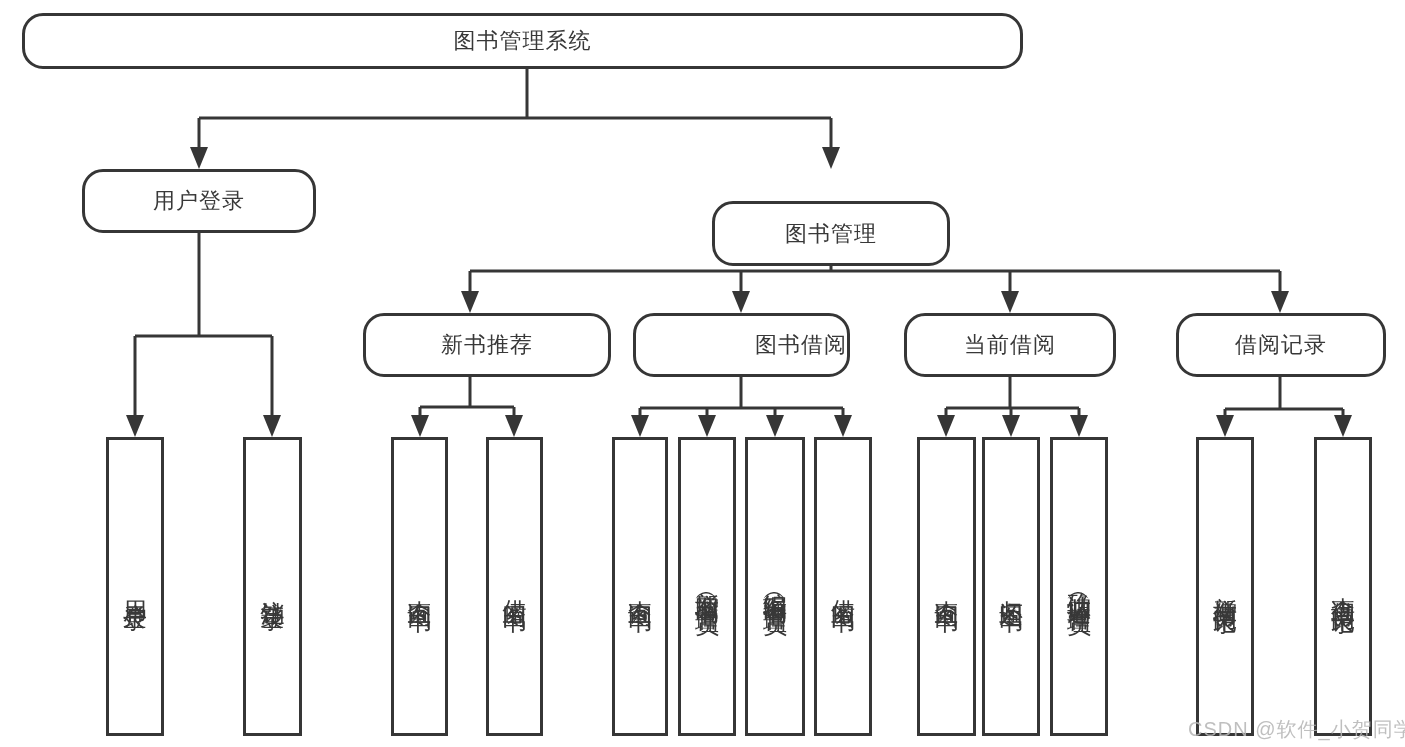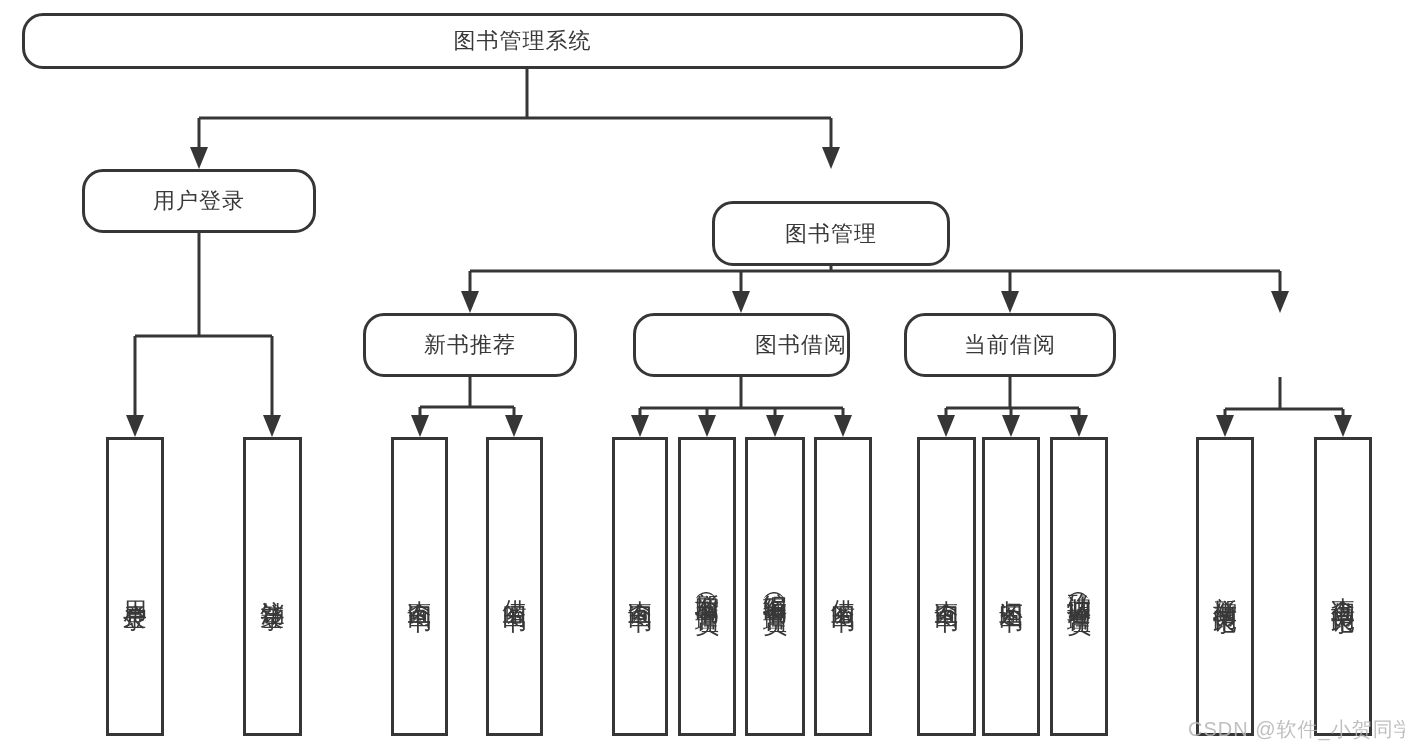--- a/index.html
+++ b/index.html
@@ -76,28 +76,31 @@
     <span>图书管理系统</span>
   </div>
 
   <div class="node hbox" style="left:82px; top:169px; width:234px; height:64px;">
     <span>用户登录</span>
   </div>
   <div class="node hbox" style="left:712px; top:169px; width:238px; height:65px;margin-top:32px;">
     <span>图书管理</span>
   </div>
 
-  <div class="node hbox" style="left:363px; top:313px; width:214px; height:64px;">
+  <div class="node hbox" style="left:363px; top:313px; width:248px; height:64px;">
     <span>新书推荐</span>
   </div>
   <div class="node hbox" style="left:633px; top:313px; width:217px; height:64px;justify-content:flex-end;">
     <span>图书借阅</span>
   </div>
   <div class="node hbox" style="left:904px; top:313px; width:212px; height:64px;justify-content:center;">
     <span>当前借阅</span>
+  </div>
+  <div class="node hbox" style="left:1176px; top:313px; width:210px; height:64px;">
+    <span>借阅记录</span>
   </div>
 
   <div class="node" style="left:106px; top:437px; width:58px; height:299px;">
     <span class="vtext">用户登录</span>
   </div>
   <div class="node" style="left:243px; top:437px; width:59px; height:299px;">
     <span class="vtext">注销登录</span>
   </div>
 
   <div class="node" style="left:391px; top:437px; width:57px; height:299px;">

